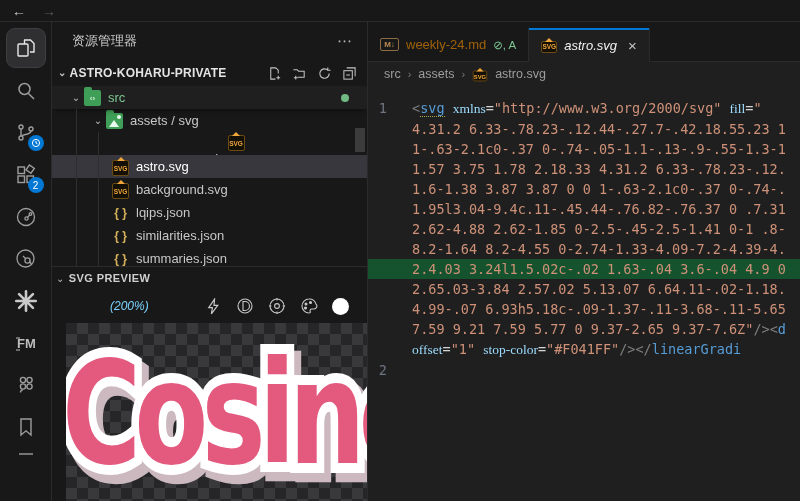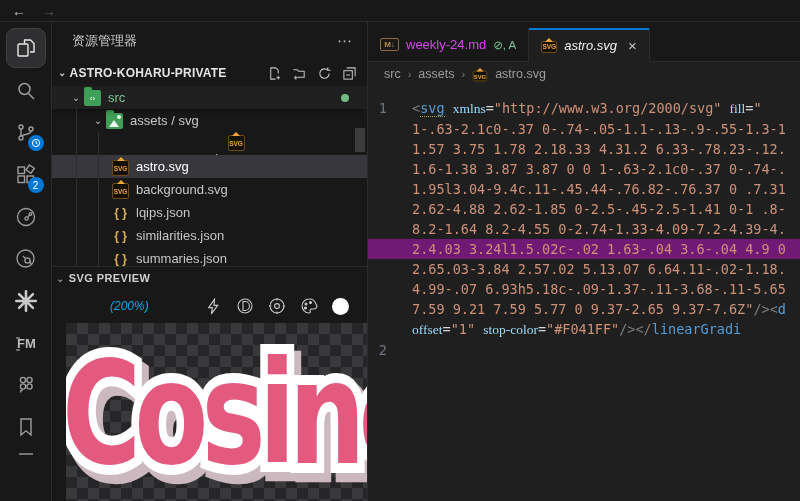--- a/index.html
+++ b/index.html
@@ -65,50 +65,50 @@
     width:0; height:0; border-left:4px solid transparent; border-right:4px solid transparent;
     border-bottom:4px solid #f0a63a; }
   .gi-json { color:#d9b35b; font-weight:bold; font-size:12px; line-height:16px; text-align:center; width:16px; }
 
   
   .preview-panel { flex:1; display:flex; flex-direction:column; border-top:1px solid #2b2b2b; overflow:hidden; }
   .pv-header { height:22px; display:flex; align-items:center; color:#cfcfcf;
     font-size:11px; font-weight:bold; letter-spacing:.4px; padding-left:4px; }
   .pv-header .chev { font-size:10px; color:#b8b8b8; margin-right:4px; font-weight:normal; }
   .pv-toolbar { height:34px; display:flex; align-items:center; padding:0 18px 0 58px; }
-  .pv-zoom { color:#0ea5e9; font-size:12px; font-style:italic; }
+  .pv-zoom { color:#7dd3fc; font-size:12px; font-style:italic; }
   .pv-icons { margin-left:auto; display:flex; align-items:center; gap:14px; }
   .pv-icons svg { stroke:#c8c8c8; }
   .pv-bgcircle { width:17px; height:17px; border-radius:50%; background:#ffffff; }
   .pv-canvas { flex:1; margin-left:14px; overflow:hidden; position:relative;
     background:conic-gradient(#39393b 0 25%, #262628 0 50%, #39393b 0 75%, #262628 0);
     background-size:22px 22px; }
 
   
   .editor { flex:1; min-width:0; display:flex; flex-direction:column; background:#1f1f1f; }
   .tabbar { height:40px; background:#181818; display:flex; align-items:flex-end; border-bottom:1px solid #2b2b2b; }
   .tab { height:33px; display:flex; align-items:center; gap:7px; padding:0 12px;
     font-size:13px; border-right:1px solid #2b2b2b; cursor:pointer; position:relative; background:#181818; }
-  .tab .t-label { color:#d946ef; }
+  .tab .t-label { color:#a16207; }
   .tab .t-status { color:#7cc692; font-size:11.5px; }
   .tab.active { background:#1f1f1f; margin-bottom:-1px; height:34px; }
   .tab.active:before { content:""; position:absolute; top:0; left:0; right:0; height:2px; background:#0078d4; }
   .tab.active .t-label { color:#f2f2f2; font-style:italic; }
   .tab .close { color:#c5c5c5; font-size:15px; margin-left:4px; }
   .md-icon { width:19px; height:13px; border:1px solid #8d6b43; border-radius:2px; color:#b98a52;
     font-size:8px; font-weight:bold; display:flex; align-items:center; justify-content:center; }
   .breadcrumb { height:24px; display:flex; align-items:center; gap:7px; padding-left:16px;
     font-size:12.5px; color:#9d9d9d; }
   .breadcrumb .sep { color:#7a7a7a; font-size:11px; }
   .breadcrumb .gi-svg { transform:scale(.9); }
 
   .code-area { flex:1; overflow:hidden; padding-top:12px; cursor:text;
     font-family:"DejaVu Sans Mono", monospace; font-size:13.5px; line-height:20px; }
   .code-line { display:flex; white-space:pre; }
-  .code-line.hl { background:#701a75; }
+  .code-line.hl { background:#14532d; }
   .ln { width:44px; text-align:right; padding-right:25px; color:#6e7681; flex:none; }
   .tok-p { color:#808080; } .tok-tag { color:#569cd6; } .tok-attr { color:#9cdcfe;font-family:Liberation Serif, serif; }
   .tok-op { color:#d4d4d4; } .tok-str { color:#ce9178; } .tok-plain { color:#cccccc; }
   .tok-u { border-bottom:1px dotted #a8a84f; }
 </style>
 </head>
 <body>
 
 <div class="titlebar">
   <span class="nav-arrow">←</span>
@@ -347,21 +347,21 @@
     <div class="breadcrumb">
       <span>src</span>
       <span class="sep">›</span>
       <span>assets</span>
       <span class="sep">›</span>
       <span class="gi-svg">SVG</span>
       <span>astro.svg</span>
     </div>
     <div class="code-area" id="code">
         <div class="code-line"><span class="ln">1</span><span class="code-text"><span class="tok-p">&lt;</span><span class="tok-tag tok-u">svg</span><span class="tok-plain"> </span><span class="tok-attr">xmlns</span><span class="tok-op">=</span><span class="tok-str">"http://www.w3.org/2000/svg"</span><span class="tok-plain"> </span><span class="tok-attr">fill</span><span class="tok-op">=</span><span class="tok-str">"</span></span></div>
-        <div class="code-line"><span class="ln"></span></div>
+        <div class="code-line"><span class="ln"></span><span class="code-text"><span class="tok-str">4.31.2 6.33-.78.23-.12.44-.27.7-.42.18.55.23 1</span></span></div>
         <div class="code-line"><span class="ln"></span><span class="code-text"><span class="tok-str">1-.63-2.1c0-.37 0-.74-.05-1.1-.13-.9-.55-1.3-1</span></span></div>
         <div class="code-line"><span class="ln"></span><span class="code-text"><span class="tok-str">1.57 3.75 1.78 2.18.33 4.31.2 6.33-.78.23-.12.</span></span></div>
         <div class="code-line"><span class="ln"></span><span class="code-text"><span class="tok-str">1.6-1.38 3.87 3.87 0 0 1-.63-2.1c0-.37 0-.74-.</span></span></div>
         <div class="code-line"><span class="ln"></span><span class="code-text"><span class="tok-str">1.95l3.04-9.4c.11-.45.44-.76.82-.76.37 0 .7.31</span></span></div>
         <div class="code-line"><span class="ln"></span><span class="code-text"><span class="tok-str">2.62-4.88 2.62-1.85 0-2.5-.45-2.5-1.41 0-1 .8-</span></span></div>
         <div class="code-line"><span class="ln"></span><span class="code-text"><span class="tok-str">8.2-1.64 8.2-4.55 0-2.74-1.33-4.09-7.2-4.39-4.</span></span></div>
         <div class="code-line hl"><span class="ln"></span><span class="code-text"><span class="tok-str">2.4.03 3.24l1.5.02c-.02 1.63-.04 3.6-.04 4.9 0</span></span></div>
         <div class="code-line"><span class="ln"></span><span class="code-text"><span class="tok-str">2.65.03-3.84 2.57.02 5.13.07 6.64.11-.02-1.18.</span></span></div>
         <div class="code-line"><span class="ln"></span><span class="code-text"><span class="tok-str">4.99-.07 6.93h5.18c-.09-1.37-.11-3.68-.11-5.65</span></span></div>
         <div class="code-line"><span class="ln"></span></div>

